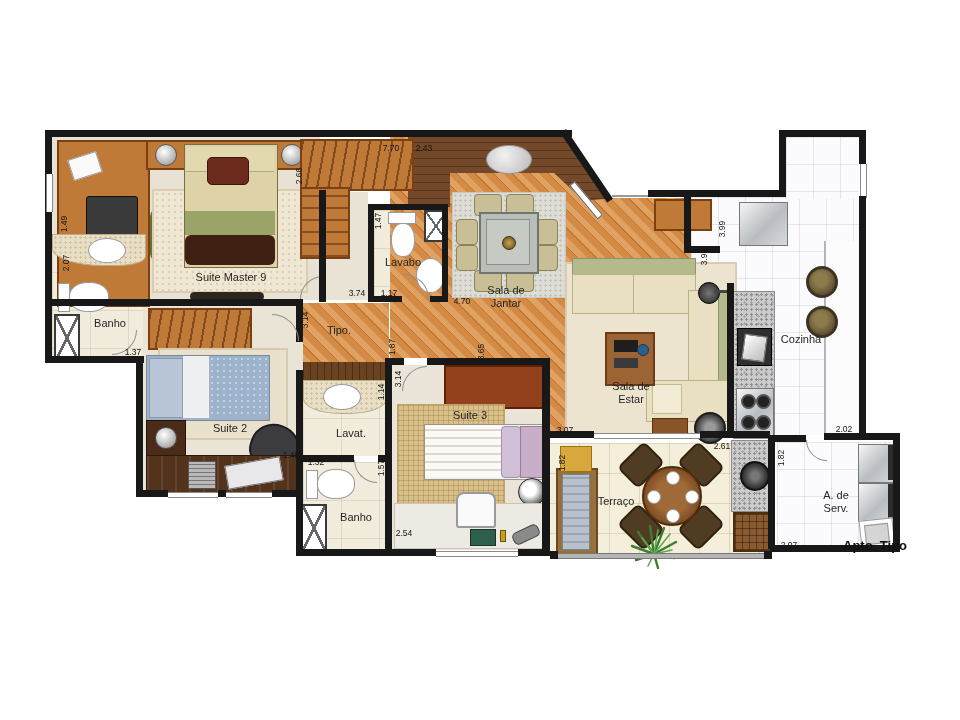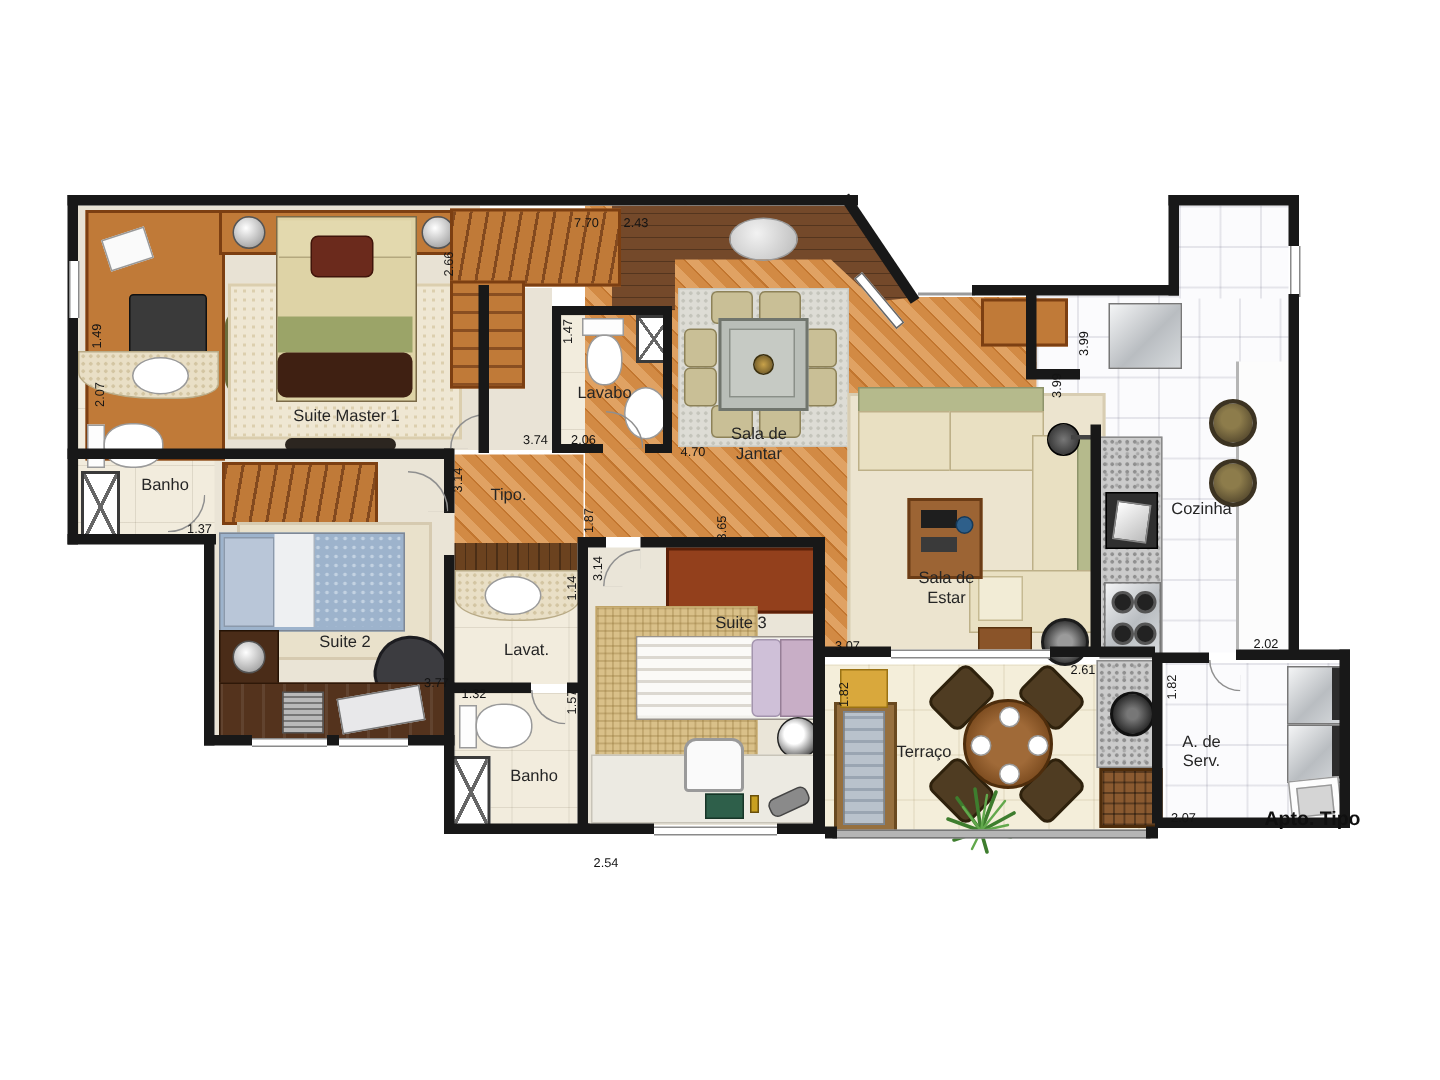--- a/index.html
+++ b/index.html
@@ -277,65 +277,65 @@
   <div class="arc" style="left:354px;top:460px;width:22px;height:22px;border-left:1px solid #8f8f8f;border-bottom:1px solid #8f8f8f;border-radius:0 0 0 100%"></div>
   <div class="wall" style="left:542px;top:358px;width:8px;height:198px"></div>
   <div class="wall" style="left:548px;top:431px;width:46px;height:7px"></div>
   <div class="win" style="left:594px;top:433px;width:106px;height:4px"></div>
   <div class="wall" style="left:700px;top:431px;width:70px;height:7px"></div>
   <div class="wall" style="left:684px;top:196px;width:7px;height:56px"></div>
   <div class="wall" style="left:684px;top:246px;width:36px;height:7px"></div>
   <div class="wall" style="left:727px;top:283px;width:7px;height:152px"></div>
   <div class="arc" style="left:112px;top:330px;width:24px;height:24px;border-right:1px solid #8f8f8f;border-bottom:1px solid #8f8f8f;border-radius:0 0 100% 0"></div>
 
-  <div class="lbl" style="left:231px;top:278px">Suite Master 1</div>
+  <div class="lbl" style="left:231px;top:278px">Suite Master 9</div>
   <div class="lbl" style="left:110px;top:324px">Banho</div>
   <div class="lbl" style="left:230px;top:429px">Suite 2</div>
   <div class="lbl" style="left:339px;top:331px">Tipo.</div>
   <div class="lbl" style="left:403px;top:263px">Lavabo</div>
   <div class="lbl" style="left:506px;top:297px">
     <div>Sala de</div>
     <div>Jantar</div>
   </div>
   <div class="lbl" style="left:631px;top:393px">
     <div>Sala de</div>
     <div>Estar</div>
   </div>
   <div class="lbl" style="left:801px;top:340px">Cozinha</div>
   <div class="lbl" style="left:351px;top:434px">Lavat.</div>
-  <div class="lbl" style="left:494px;top:416px">Suite 3</div>
+  <div class="lbl" style="left:470px;top:416px">Suite 3</div>
   <div class="lbl" style="left:356px;top:518px">Banho</div>
   <div class="lbl" style="left:616px;top:502px">Terraço</div>
-  <div class="lbl" style="left:801px;top:502px">
+  <div class="lbl" style="left:836px;top:502px">
     <div>A. de</div>
     <div>Serv.</div>
   </div>
   <div class="title" style="left:843px;top:538px">Apto. Tipo</div>
 
   <div class="dimv" style="left:64px;top:224px">1.49</div>
   <div class="dimv" style="left:66px;top:263px">2.07</div>
   <div class="dim" style="left:133px;top:352px">1.37</div>
   <div class="dimv" style="left:299px;top:176px">2.66</div>
   <div class="dim" style="left:391px;top:148px">7.70</div>
   <div class="dim" style="left:424px;top:148px">2.43</div>
   <div class="dimv" style="left:378px;top:221px">1.47</div>
   <div class="dim" style="left:357px;top:293px">3.74</div>
-  <div class="dim" style="left:389px;top:293px">2.06</div>
+  <div class="dim" style="left:389px;top:293px">1.17</div>
   <div class="dim" style="left:462px;top:301px">4.70</div>
   <div class="dimv" style="left:305px;top:320px">3.14</div>
   <div class="dimv" style="left:392px;top:347px">1.87</div>
   <div class="dimv" style="left:398px;top:379px">3.14</div>
   <div class="dimv" style="left:481px;top:352px">3.65</div>
   <div class="dimv" style="left:722px;top:229px">3.99</div>
   <div class="dimv" style="left:704px;top:257px">3.99</div>
-  <div class="dim" style="left:291px;top:455px">3.77</div>
+  <div class="dim" style="left:291px;top:455px">1.48</div>
   <div class="dim" style="left:316px;top:462px">1.32</div>
   <div class="dimv" style="left:381px;top:468px">1.57</div>
   <div class="dimv" style="left:381px;top:392px">1.14</div>
   <div class="dim" style="left:565px;top:430px">3.07</div>
-  <div class="dim" style="left:404px;top:575px">2.54</div>
+  <div class="dim" style="left:404px;top:533px">2.54</div>
   <div class="dim" style="left:722px;top:446px">2.61</div>
   <div class="dimv" style="left:562px;top:463px">1.82</div>
   <div class="dimv" style="left:781px;top:458px">1.82</div>
   <div class="dim" style="left:844px;top:429px">2.02</div>
   <div class="dim" style="left:789px;top:545px">2.07</div>
 
 </div>
 
 </body></html>

